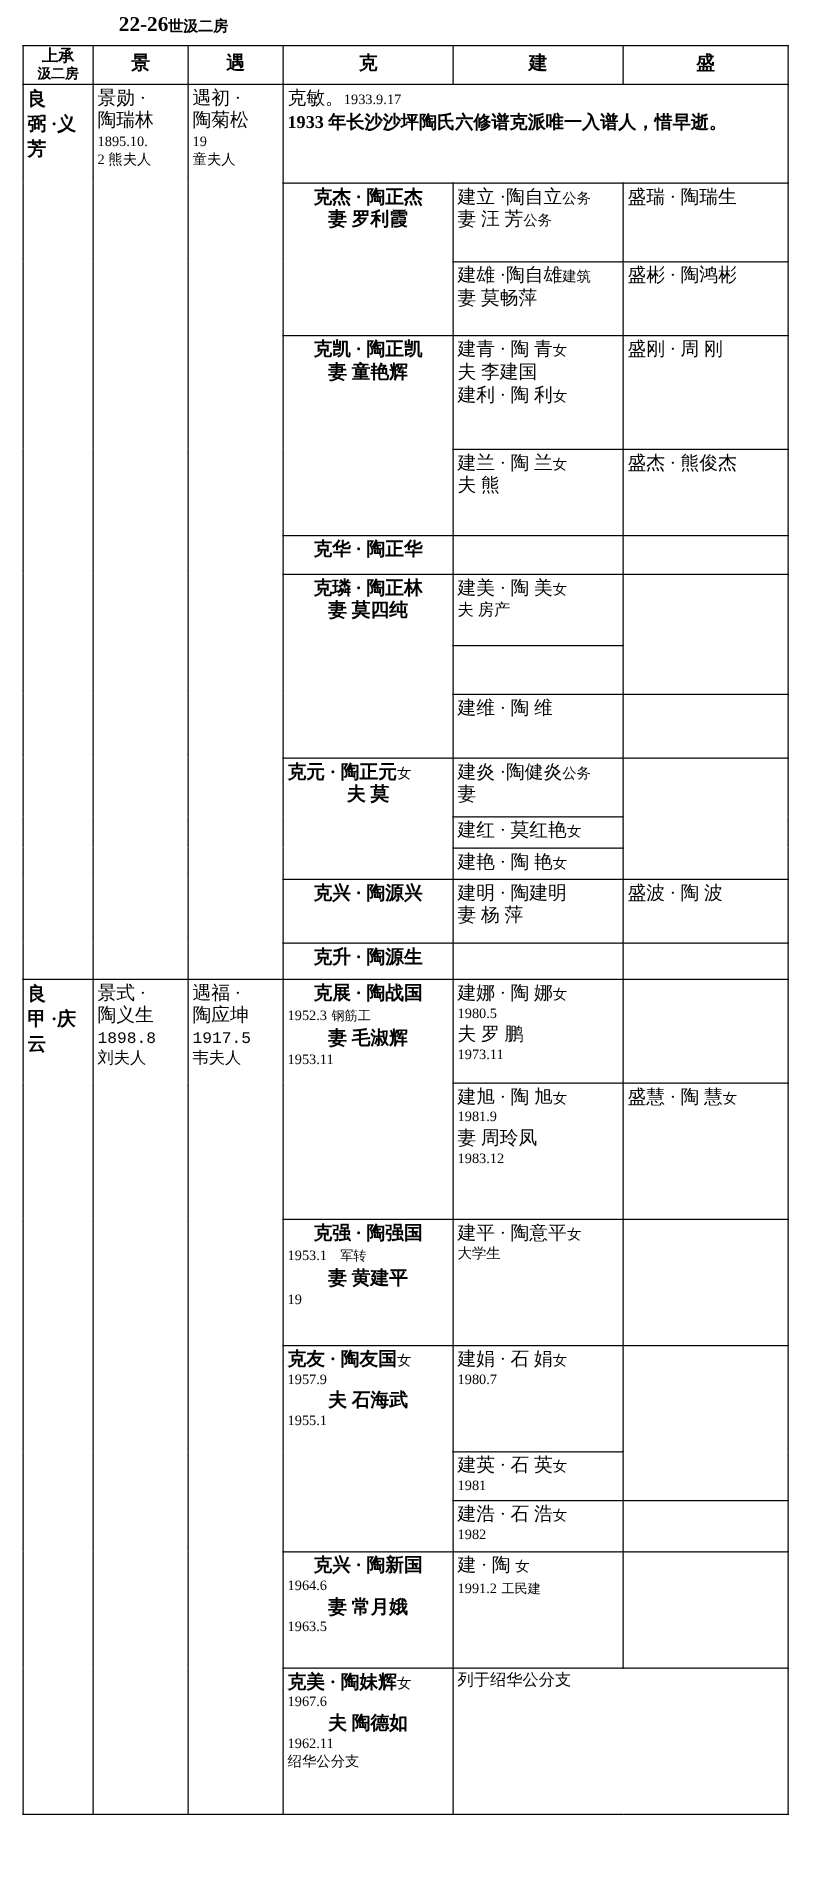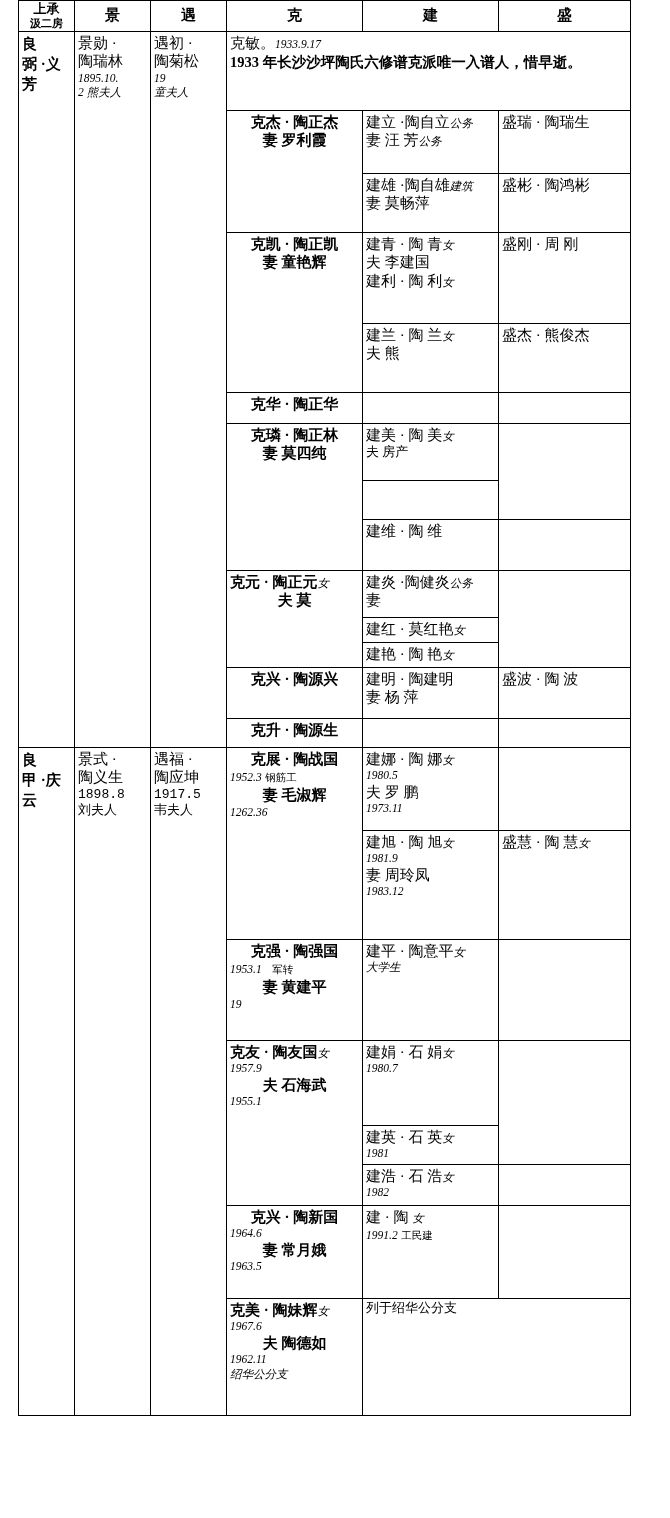--- a/index.html
+++ b/index.html
@@ -31,31 +31,34 @@
     font-weight:bold;
     font-size:15px;
     padding:1px 2px;
     height:20px;
     vertical-align:middle;
   }
   .hdr .lead{font-size:13px;text-align:center;font-weight:bold;line-height:1.15;}
   .sub{font-size:11px;font-weight:bold;}
   .name{font-weight:bold;font-size:15px;white-space:nowrap;text-align:center;}
   .nm{font-weight:normal;font-size:15px;}
-  .sm{font-size:11.5px;font-style:italic;}
+  .sm{font-size:11.5px;}
   .md{font-size:13px;font-family:Liberation Mono, monospace;}
   .vcell{font-weight:bold;font-size:15px;line-height:1.35;}
   .big{font-weight:bold;font-size:14.5px;line-height:1.5;}
   .tiny{font-size:10.5px;}
 </style>
 </head>
 <body>
 
 <div class="page">
 
+  <div class="title">
+    <span>22-26</span><span class="small">世</span><span class="small">汲二房</span>
+  </div>
 
   <table>
     <colgroup>
       <col style="width:56px">
       <col style="width:76px">
       <col style="width:76px">
       <col style="width:136px">
       <col style="width:136px">
       <col style="width:132px">
     </colgroup>
@@ -250,21 +253,21 @@
         <div class="nm" style="white-space:pre-line">遇福 ·
 陶应坤</div>
         <div class="md" style="white-space:pre-line">1917.5
 韦夫人</div>
       </td>
 
       <td rowspan="2" style="height:186px">
         <div class="name">克展 · 陶战国</div>
         <div><span class="sm">1952.3</span> <span class="tiny">钢筋工</span></div>
         <div class="name">妻    毛淑辉</div>
-        <div class="sm">1262.36</div>
+        <div class="sm">1953.11</div>
       </td>
       <td style="height:78px">
         <div><span class="nm">建娜 · 陶 娜</span><span class="sm">女</span></div>
         <div class="sm">1980.5</div>
         <div class="nm">夫   罗 鹏</div>
         <div class="sm">1973.11</div>
       </td>
       <td>
         <div class="nm"></div>
       </td>

